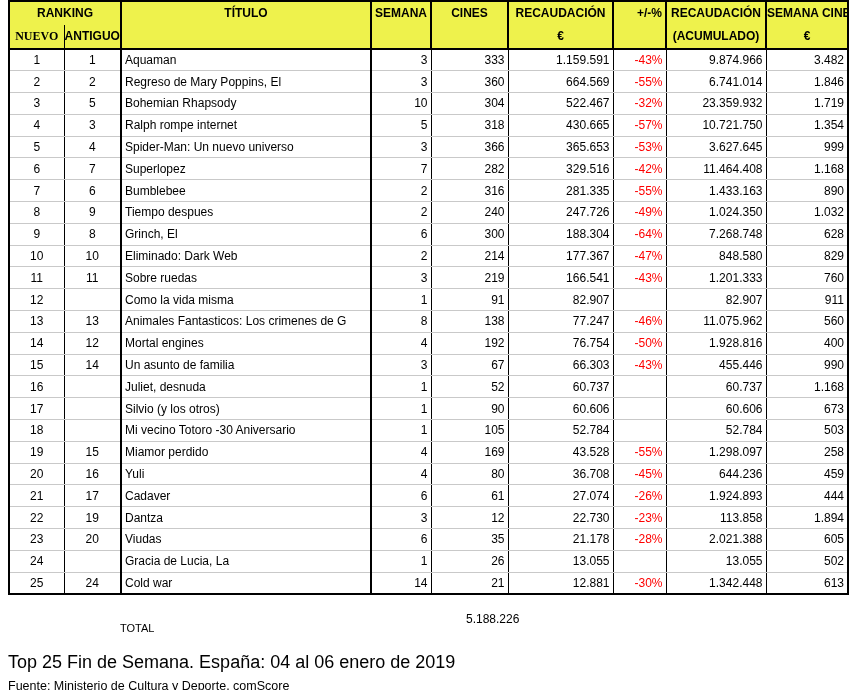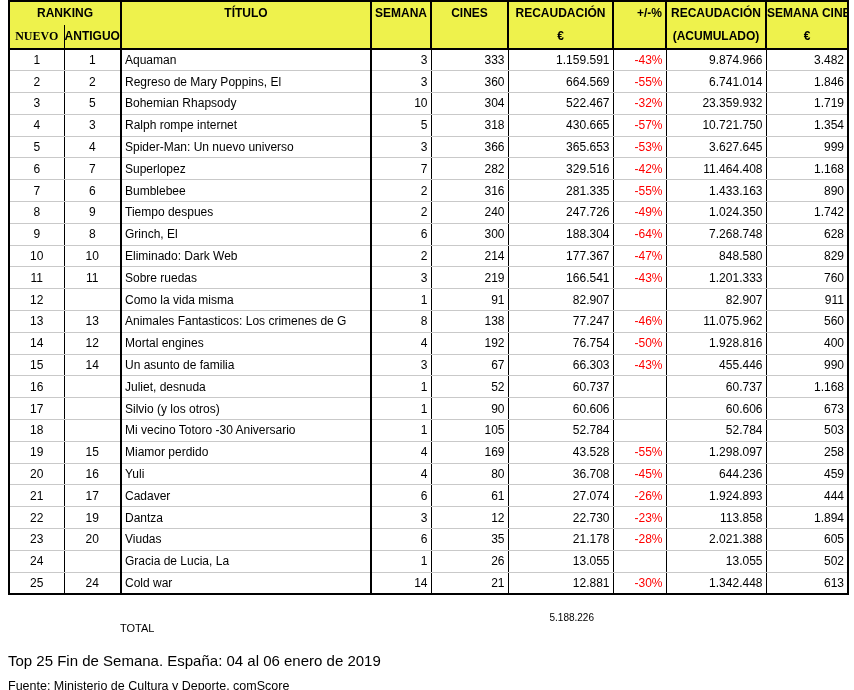--- a/index.html
+++ b/index.html
@@ -50,24 +50,24 @@
   tbody td:nth-child(2){text-align:center;border-right:2px solid var(--bd);}
   tbody td:nth-child(3){text-align:left;border-right:2px solid var(--bd);border-radius:10px;}
   tbody td:nth-child(4),tbody td:nth-child(5),tbody td:nth-child(6),
   tbody td:nth-child(7),tbody td:nth-child(8),tbody td:nth-child(9){text-align:right;}
   tbody td:nth-child(7){color:var(--neg);}
   tbody td:nth-child(9){border-right:none;}
 
   
   .total-row{position:absolute;left:8px;top:612px;width:839px;height:26px;}
   .total-label{position:absolute;left:112px;top:10px;font-size:11px;}
-  .total-value{position:absolute;left:446px;top:0;width:140px;text-align:right;font-size:10px;}
+  .total-value{position:absolute;left:458px;top:0;width:140px;text-align:left;font-size:12px;}
 
   
-  .footer-line1{position:absolute;left:8px;top:652px;font-size:15px;}
+  .footer-line1{position:absolute;left:8px;top:652px;font-size:18px;}
   .footer-line2{position:absolute;left:8px;top:679px;font-size:12.5px;}
 </style>
 </head>
 <body>
 
 <div class="page">
 
   <table class="box">
     <colgroup>
       <col style="width:55px">
@@ -199,21 +199,21 @@
         </tr>
         <tr>
           <td>8</td>
           <td>9</td>
           <td>Tiempo despues</td>
           <td>2</td>
           <td>240</td>
           <td>247.726</td>
           <td>-49%</td>
           <td>1.024.350</td>
-          <td>1.742</td>
+          <td>1.032</td>
         </tr>
         <tr>
           <td>9</td>
           <td>8</td>
           <td>Grinch, El</td>
           <td>6</td>
           <td>300</td>
           <td>188.304</td>
           <td>-64%</td>
           <td>7.268.748</td>

